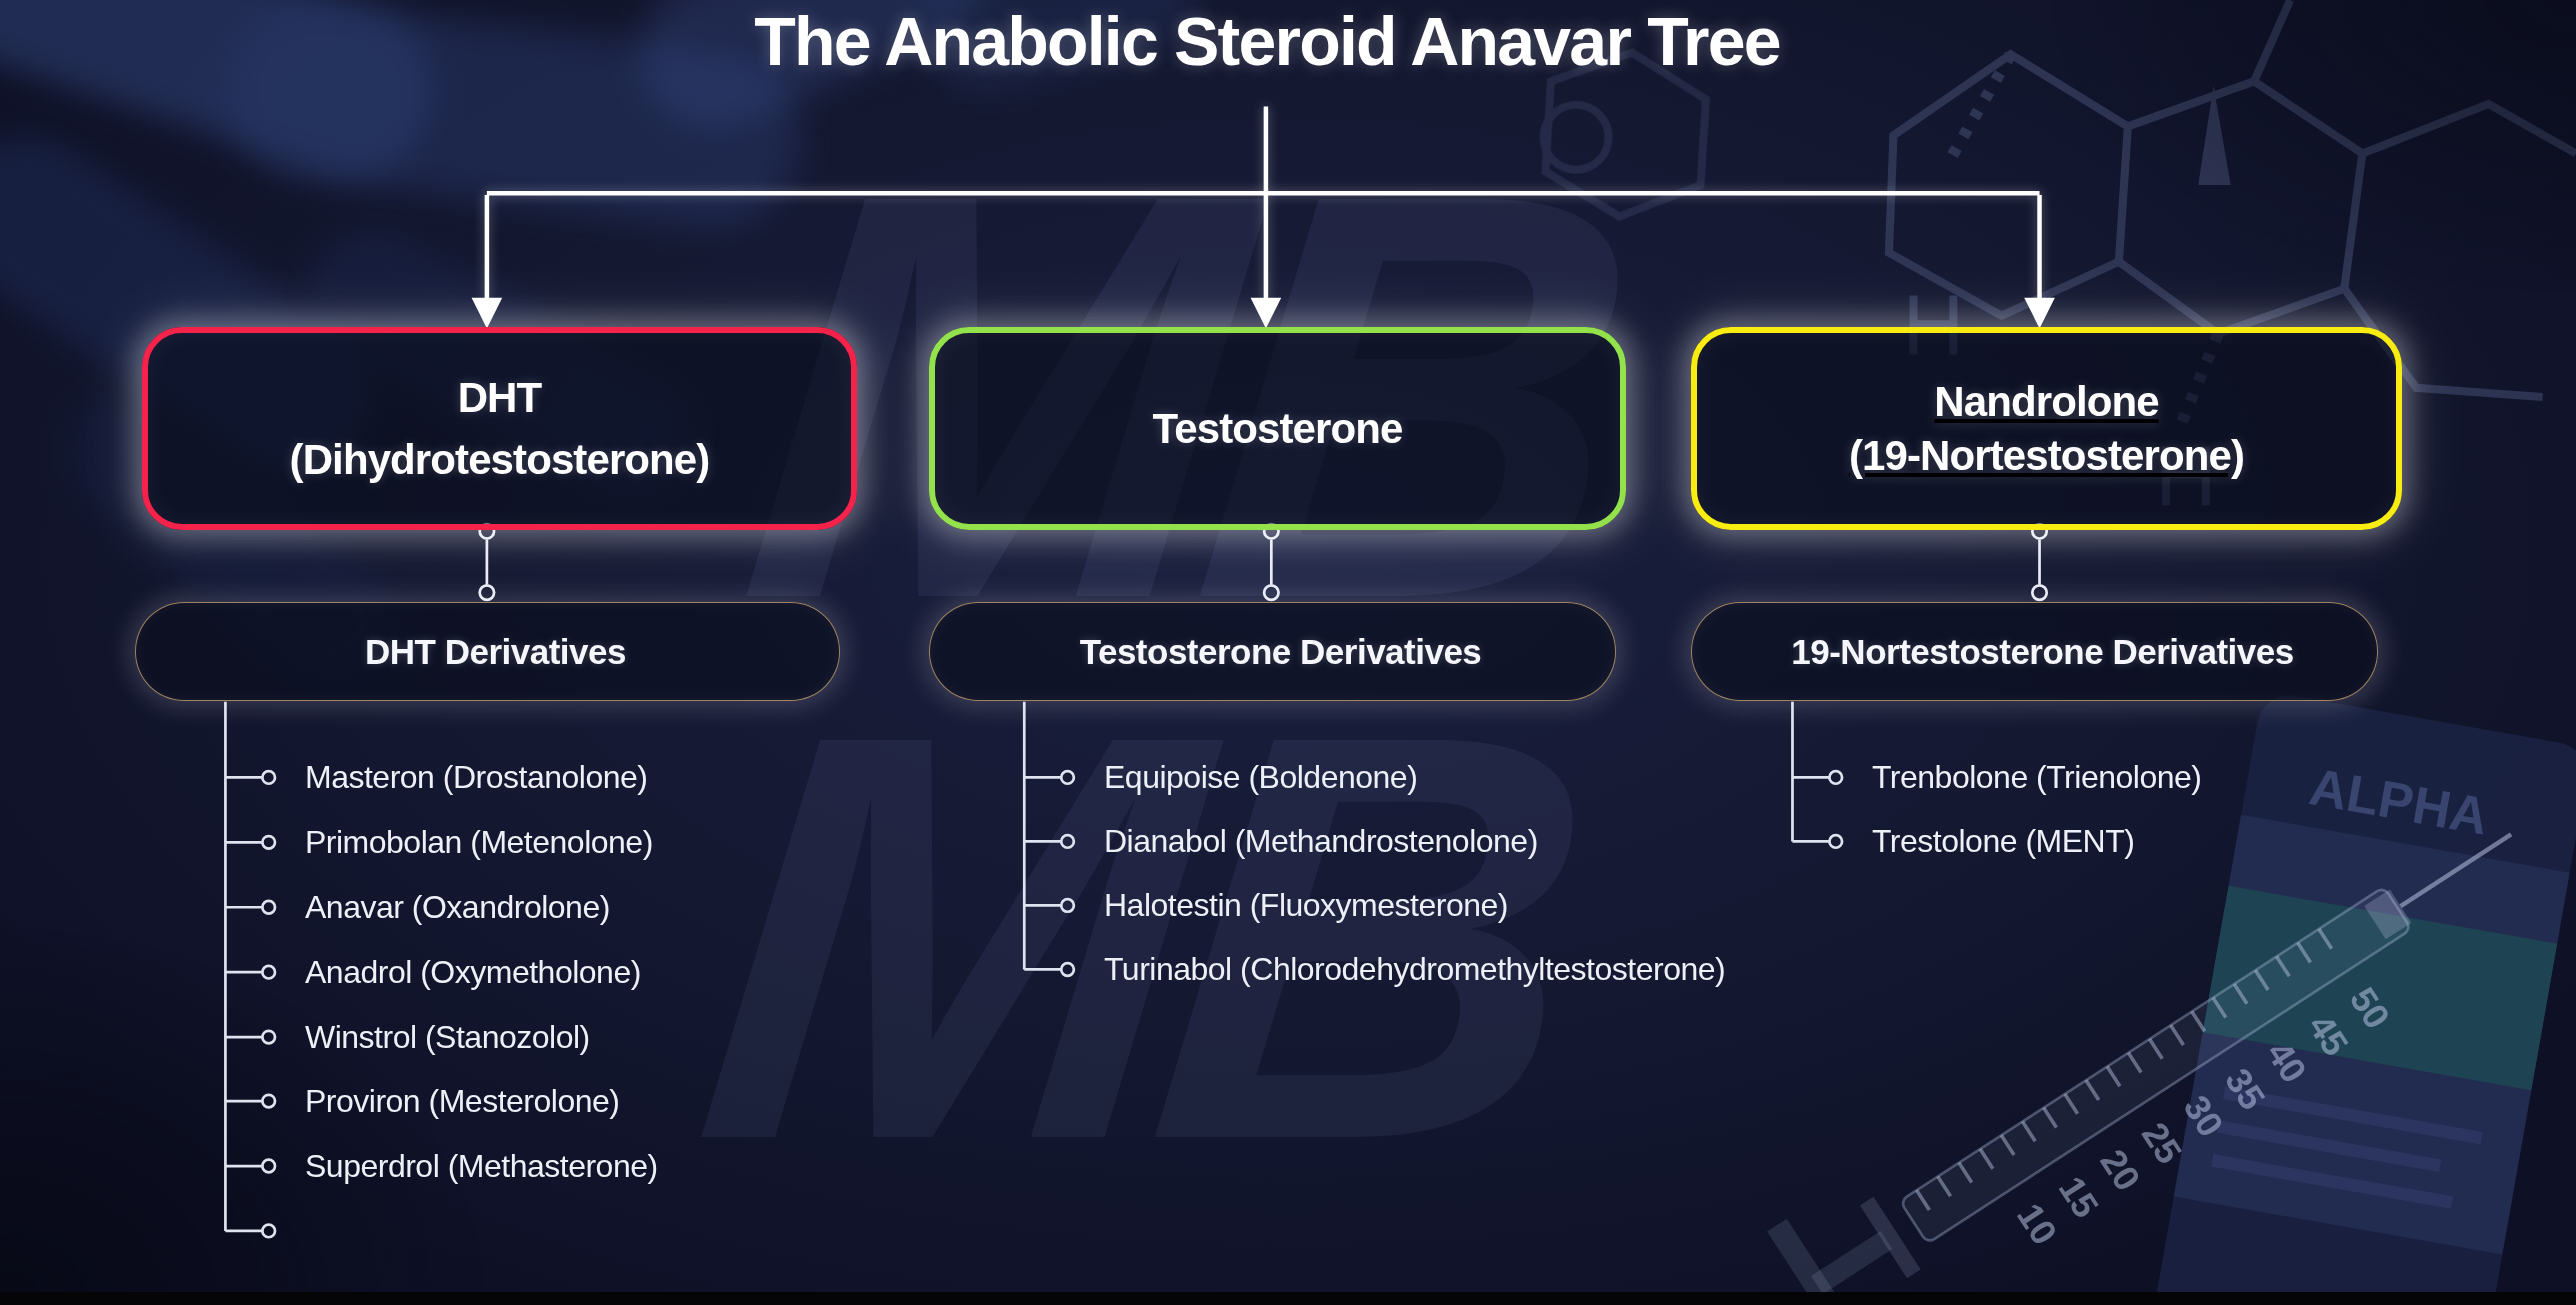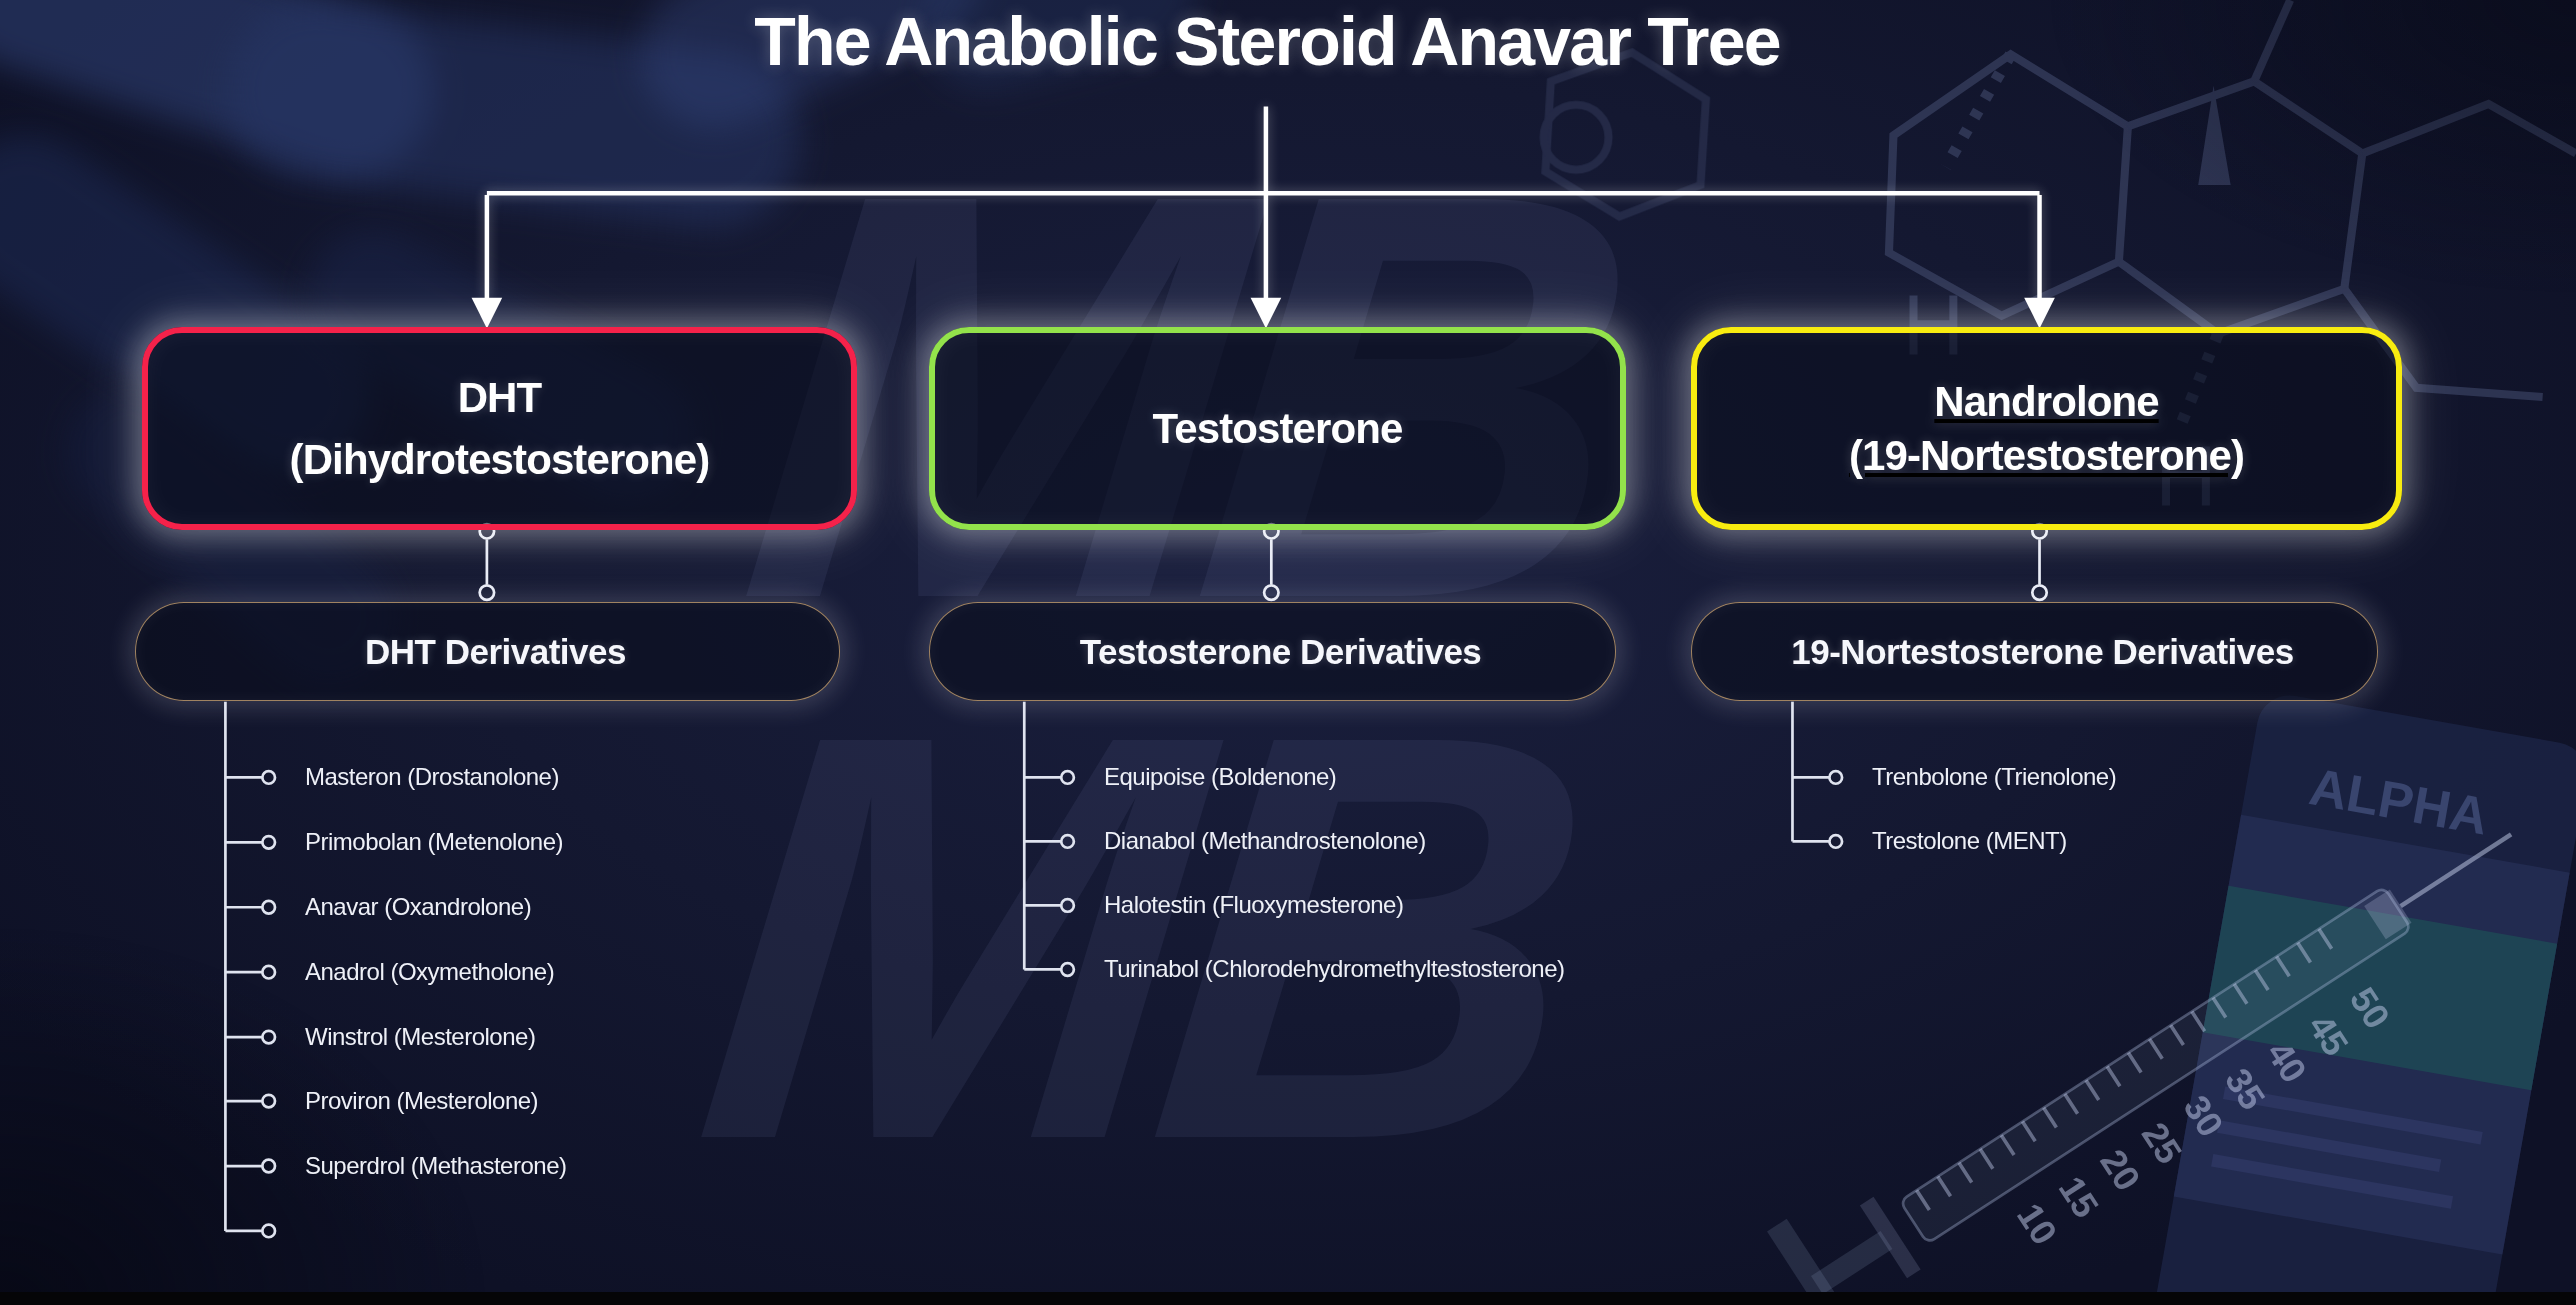--- a/index.html
+++ b/index.html
@@ -48,21 +48,21 @@
   .deriv-pill{position:absolute;top:602px;height:97px;border-radius:49px;
     display:flex;justify-content:center;align-items:center;
     background:rgba(9,12,28,.55);border:1.8px solid rgba(187,152,108,.85);
     box-shadow:0 0 23.4px 7.2px rgba(240,240,255,.16), inset 0 0 16px rgba(255,255,255,.05);}
   .dp-dht{left:135px;width:703px;}
   .dp-test{left:929px;width:685px;}
   .dp-nan{left:1691px;width:685px;}
   .deriv-pill span{font-size:35px;font-weight:bold;color:#f6f7fc;letter-spacing:-0.5px;
     text-shadow:0 0 9px rgba(255,255,255,.2);margin-left:16px;}
   
-  .item{position:absolute;height:40px;line-height:40px;font-size:24px;font-weight:500;
+  .item{position:absolute;height:40px;line-height:40px;font-size:32px;font-weight:500;
     color:#eef0f7;letter-spacing:-0.5px;white-space:nowrap;}
   .c0{left:305px;} .c1{left:1104px;} .c2{left:1872px;}
 </style>
 </head>
 <body>
 
 <div id="stage">
 
   <div>
     <div class="pill-deco pd1"></div>
@@ -211,21 +211,21 @@
     <span>Testosterone Derivatives</span>
   </div>
   <div class="deriv-pill dp-nan">
     <span>19-Nortestosterone Derivatives</span>
   </div>
 
   <div class="item c0" style="top:757px">Masteron (Drostanolone)</div>
   <div class="item c0" style="top:822px">Primobolan (Metenolone)</div>
   <div class="item c0" style="top:887px">Anavar (Oxandrolone)</div>
   <div class="item c0" style="top:952px">Anadrol (Oxymetholone)</div>
-  <div class="item c0" style="top:1017px">Winstrol (Mesterolone)</div>
+  <div class="item c0" style="top:1017px">Winstrol (Stanozolol)</div>
   <div class="item c0" style="top:1081px">Proviron (Mesterolone)</div>
   <div class="item c0" style="top:1146px">Superdrol (Methasterone)</div>
 
   <div class="item c1" style="top:757px">Equipoise (Boldenone)</div>
   <div class="item c1" style="top:821px">Dianabol (Methandrostenolone)</div>
   <div class="item c1" style="top:885px">Halotestin (Fluoxymesterone)</div>
   <div class="item c1" style="top:949px">Turinabol (Chlorodehydromethyltestosterone)</div>
 
   <div class="item c2" style="top:757px">Trenbolone (Trienolone)</div>
   <div class="item c2" style="top:821px">Trestolone (MENT)</div>

